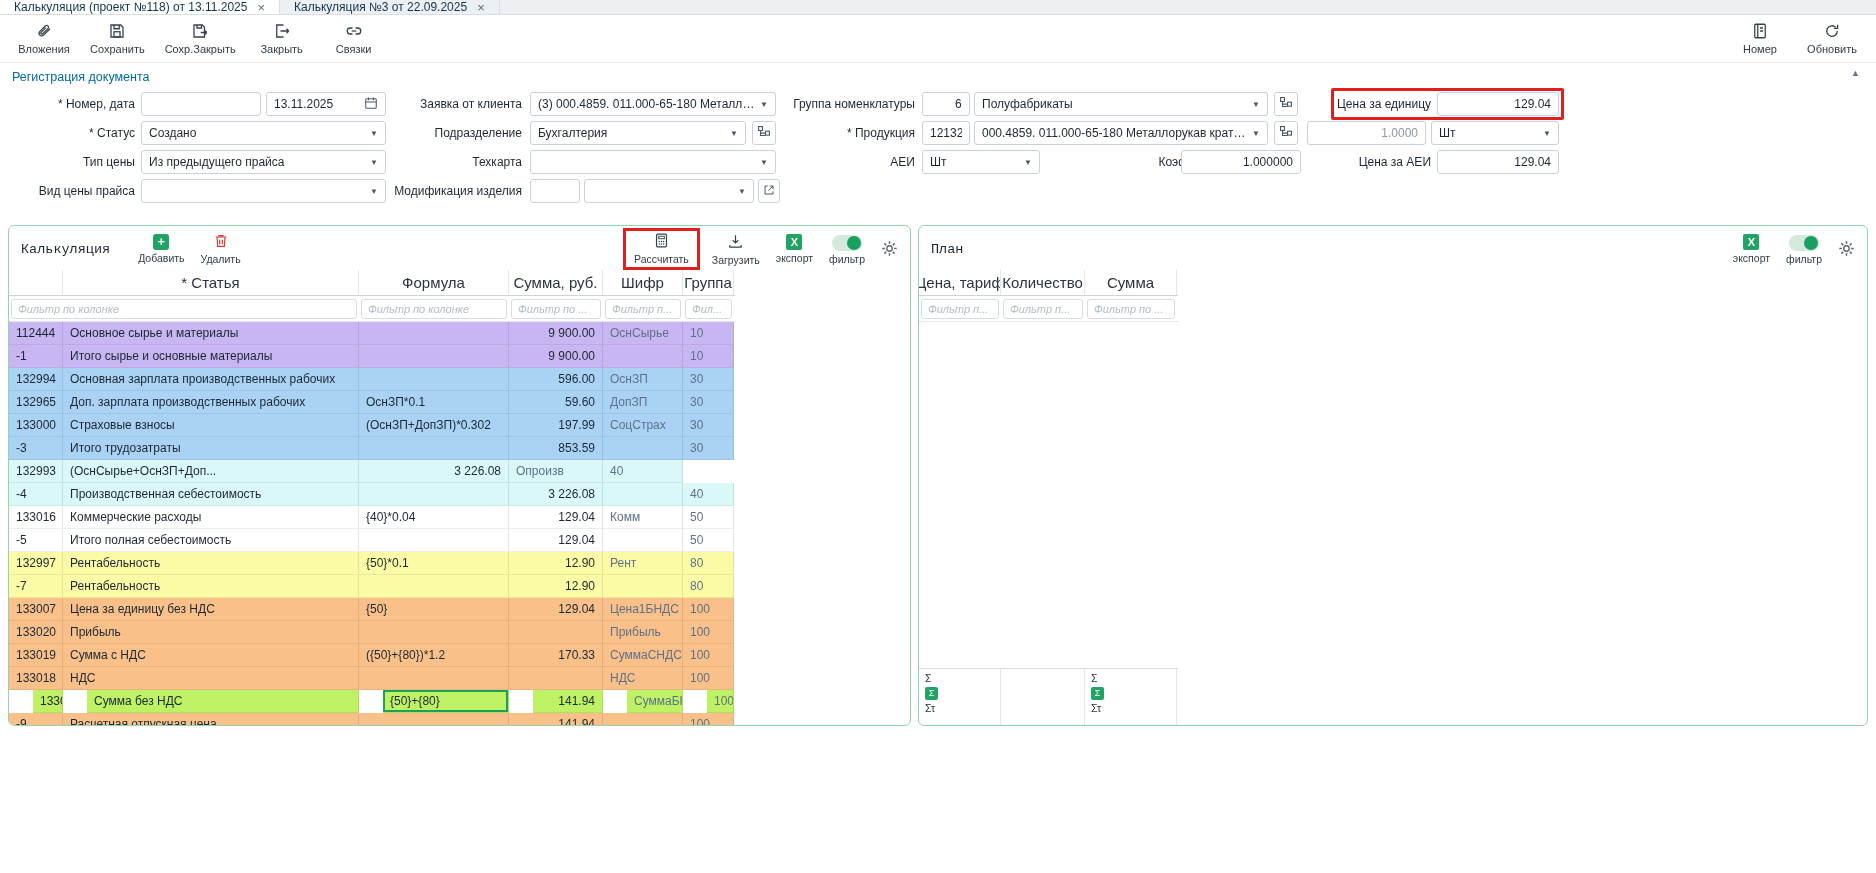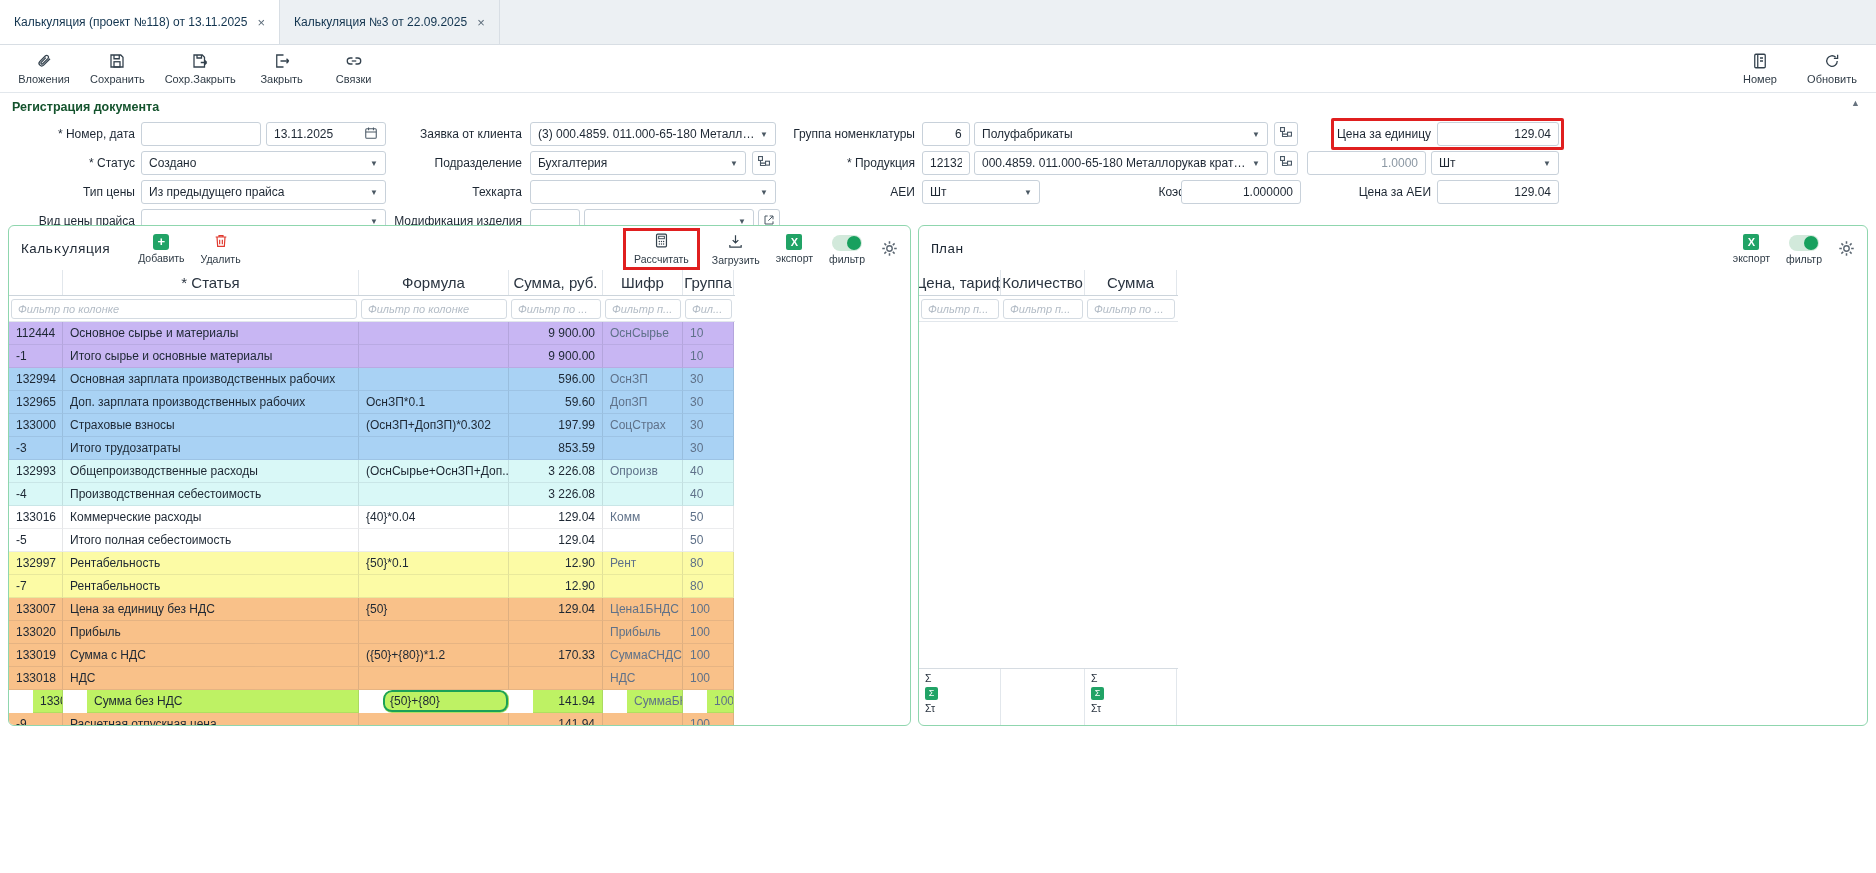--- a/index.html
+++ b/index.html
@@ -1,36 +1,36 @@
 <!DOCTYPE html>
 <html><head>
 <meta charset="utf-8">
 <style>
   * { margin:0; padding:0; box-sizing:border-box; }
   html,body { background:#fff; }
   .app { position:relative; width:1876px; height:873px; overflow:hidden; background:#fff;
          font-family:"Liberation Sans","DejaVu Sans",sans-serif; font-size:12px; color:#1d2733; }
 
   
-  .tabbar { height:45px; background:#ecf0f3; border-bottom:1px solid #d8dee4; display:flex; align-items:stretch; }
+  .tabbar { height:15px; background:#ecf0f3; border-bottom:1px solid #d8dee4; display:flex; align-items:stretch; }
   .tab { display:flex; align-items:center; gap:10px; padding:0 14px; font-size:12px; color:#12344f;
          border-right:1px solid #d8dee4; white-space:nowrap; }
   .tab.active { background:#fff; }
   .tab-close { color:#5a6a78; font-size:13px; line-height:1; }
 
   
   .toolbar { height:47px; display:flex; align-items:center; padding:0 18px; background:#fff; }
   .tbtn { display:flex; flex-direction:column; align-items:center; justify-content:center;
           gap:3px; margin-right:20px; font-size:11px; color:#2f3b46; min-width:52px; cursor:default; }
   .tbtn svg { display:block; }
   .tspacer { flex:1; }
 
   
   .reg { position:relative; border-top:1px solid #e2e7ec; padding-top:5px; }
-  .reg-title { font-size:12.5px; font-weight:bold; margin:2px 0 8px 12px; color:#14532d; }
+  .reg-title { font-size:12.5px; font-weight:normal; margin:2px 0 8px 12px; color:#0369a1; }
   .collapse-caret { position:absolute; top:5px; right:16px; font-size:9px; color:#66727e; }
   .form { position:relative; height:120px; width:1876px; }
   .flabel { position:absolute; height:24px; line-height:24px; text-align:right; color:#1d2733; font-size:12px;
             white-space:nowrap; overflow:hidden; }
   .fctl { position:absolute; height:24px; border:1px solid #c8d1da; border-radius:3px; background:#fff;
           display:flex; align-items:center; padding:0 7px; gap:4px; font-size:12px; color:#1d2733; }
   .fctl .val { flex:1; white-space:nowrap; overflow:hidden; text-overflow:ellipsis; }
   .caret { font-size:8px; color:#4a5863; flex:0 0 auto; }
   input.finput { position:absolute; height:24px; border:1px solid #c8d1da; border-radius:3px; background:#fff;
                  font-size:12px; padding:0 7px; font-family:inherit; color:#1d2733; outline:none; }
@@ -77,21 +77,21 @@
                 overflow:hidden; border-right:1px solid rgba(40,50,70,0.12); border-bottom:1px solid rgba(40,50,70,0.09); }
   .trow .csum { justify-content:flex-end; }
   .trow .ccode, .trow .cgroup { color:#5f7189; }
   .rc-purple > div { background:#c8b6f3; }
   .rc-blue   > div { background:#a9d2f4; }
   .rc-cyan   > div { background:#d9f8f7; }
   .rc-white  > div { background:#ffffff; }
   .rc-yellow > div { background:#fcfba5; }
   .rc-orange > div { background:#f9c189; }
   .rc-orange_selected > div { background:#bef264;margin-left:24px; }
-  .cell-focus { box-shadow: inset 0 0 0 2px #1ba158; border-radius: 9px; }
+  .cell-focus { box-shadow: inset 0 0 0 2px #1ba158; }
 
   
   .plan-body { flex:1; }
   .pfoot { height:57px; flex:0 0 57px; border-top:1px solid #d6dce2; }
   .pfoot > div { border-right:1px solid #e2e7ec; padding:3px 6px; display:flex; flex-direction:column; gap:2px; }
   .sig { font-size:10.5px; color:#2a3440; line-height:1.2; }
   .sig-badge { width:13px; height:13px; background:#21a366; border-radius:2px; color:#fff; font-size:9px;
                display:flex; align-items:center; justify-content:center; }
 </style>
 </head>
@@ -454,21 +454,20 @@
           <div class="trow cols6 rc-blue">
     <div class="cid">-3</div>
     <div class="carticle">Итого трудозатраты</div>
     <div class="cformula"></div>
     <div class="csum">853.59</div>
     <div class="ccode"></div>
     <div class="cgroup">30</div>
   </div>
           <div class="trow cols6 rc-cyan">
     <div class="cid">132993</div>
-    <div class="carticle">Общепроизводственные расходы</div>
     <div class="cformula">(ОснСырье+ОснЗП+Доп...</div>
     <div class="csum">3 226.08</div>
     <div class="ccode">Опроизв</div>
     <div class="cgroup">40</div>
   </div>
           <div class="trow cols6 rc-cyan">
     <div class="cid">-4</div>
     <div class="carticle">Производственная себестоимость</div>
     <div class="cformula"></div>
     <div class="csum">3 226.08</div>

